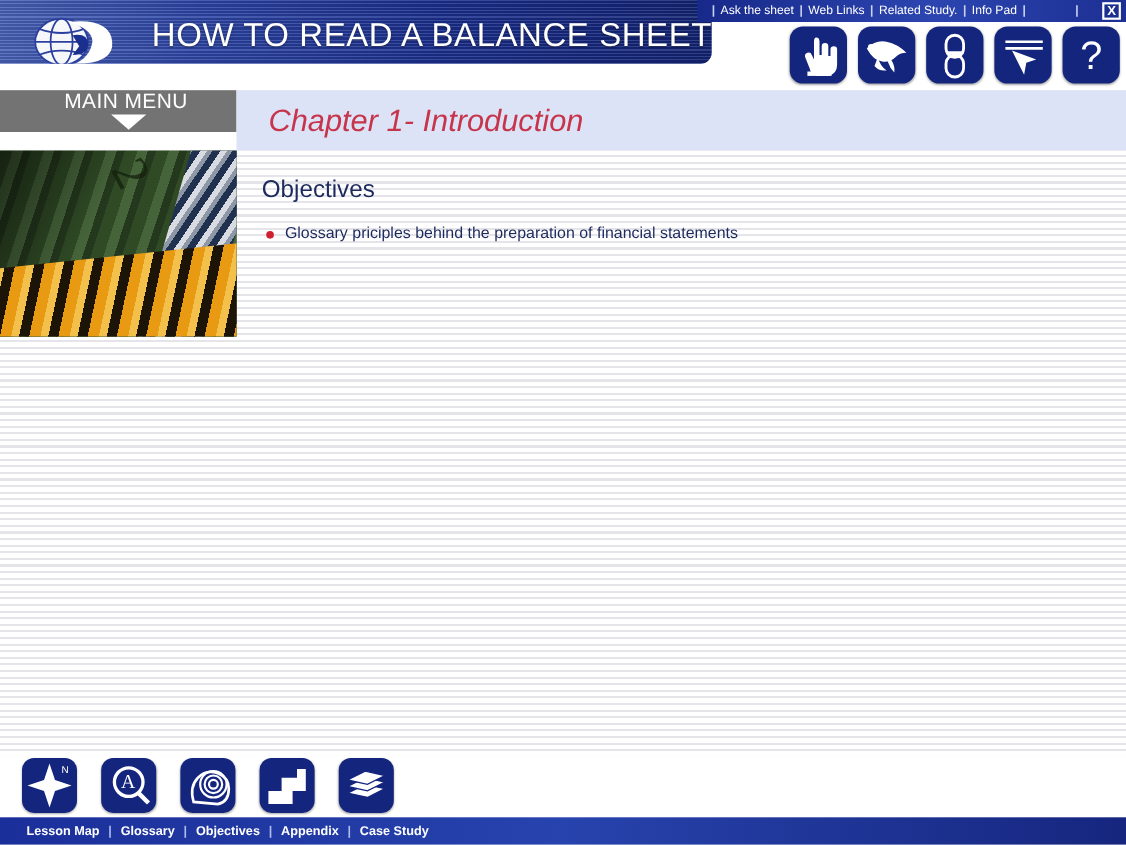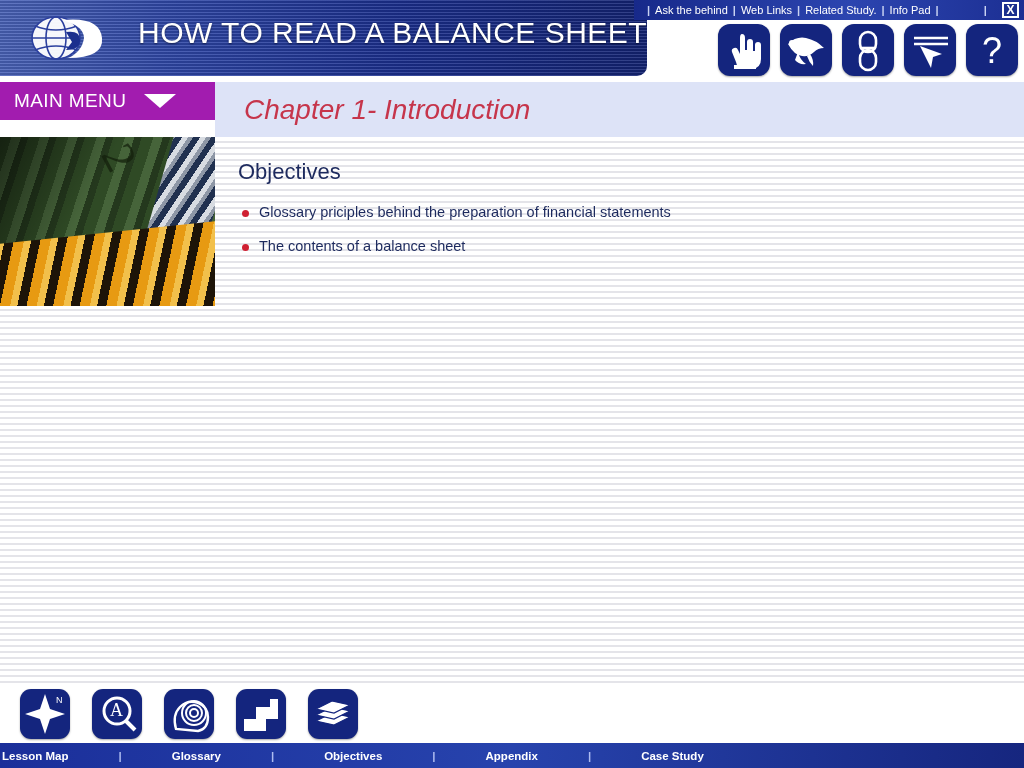--- a/index.html
+++ b/index.html
@@ -7,21 +7,21 @@
     width:1024px;height:768px;overflow:hidden;
     font-family:"Liberation Sans", sans-serif;
     background:#ffffff;position:relative;
   }
   
   #header{
     position:absolute;left:0;top:0;width:1024px;height:82px;
     background:#ffffff;
   }
   #title-banner{
-    position:absolute;left:0;top:0;width:647px;height:76px;
+    position:absolute;left:0;top:0;width:647px;height:58px;
     background:linear-gradient(to right,#4a63b8 0%,#2e46a6 28%,#1b2f8e 62%,#132373 100%);
     border-bottom-right-radius:10px;
     overflow:hidden;
   }
   #title-banner .stripe-ov{
     position:absolute;inset:0;
     background-image:repeating-linear-gradient(to bottom,
       rgba(255,255,255,.13) 0px, rgba(255,255,255,.13) 1px,
       rgba(0,0,0,.12) 1px, rgba(0,0,0,.12) 3px);
   }
@@ -55,21 +55,21 @@
     display:flex;gap:10px;
   }
   .ticon{
     width:52px;height:52px;border-radius:12px;
     background:#14257e;position:relative;
     box-shadow:0 1px 2px rgba(0,0,0,.35);
   }
   
   #main-menu{
     position:absolute;left:0;top:82px;width:215px;height:38px;
-    background:#a21caf;display:flex;align-items:center;
+    background:#737373;display:flex;align-items:center;flex-direction:column;
   }
   #main-menu-label{
     color:#ffffff;font-size:19px;margin-left:14px;letter-spacing:.4px;
   }
   #main-menu-arrow{
     width:0;height:0;border-left:16px solid transparent;border-right:16px solid transparent;
     border-top:14px solid #ffffff;margin-left:18px;
   }
   #chapter-bar{
     position:absolute;left:215px;top:82px;width:809px;height:55px;
@@ -129,21 +129,21 @@
   
   #footer{
     position:absolute;left:0;top:687px;width:1024px;height:81px;
     background:#ffffff;
   }
   #footer-bar{
     position:absolute;left:0;top:56px;width:1024px;height:25px;
     background:linear-gradient(to right,#1b2f9a 0%,#2743ad 50%,#16267f 100%);
     display:flex;align-items:center;
   }
-  #footer-links{display:flex;align-items:center;margin-left:2px;gap:42px;}
+  #footer-links{display:flex;align-items:center;margin-left:24px;}
   #footer-links a{
     color:#ffffff;font-size:11.5px;font-weight:bold;text-decoration:none;white-space:nowrap;
   }
   #footer-links .sep{color:#aebcf0;font-size:11.5px;font-weight:bold;margin:0 8px;}
   #footer-icons{position:absolute;left:20px;top:2px;display:flex;gap:22px;}
   .ficon{
     width:50px;height:50px;border-radius:11px;background:#14257e;position:relative;
     box-shadow:0 1px 2px rgba(0,0,0,.35);
   }
   svg{display:block;}
@@ -169,21 +169,21 @@
         <path d="M40 8 Q78 4 80 26 Q82 46 46 46 Q60 40 62 26 Q62 14 40 8 Z" fill="#ffffff"></path>
         <path d="M44 20 Q58 18 58 28 Q58 38 44 38 L50 30 Z" fill="#1b2f8e"></path>
       </svg>
     </div>
 
     <div id="course-title">HOW TO READ A BALANCE SHEET</div>
   </div>
 
   <div id="util-bar">
     <span class="sep">|</span>
-    <a href="#">Ask the behind</a>
+    <a href="#">Ask the sheet</a>
     <span class="sep">|</span>
     <a href="#">Web Links</a>
     <span class="sep">|</span>
     <a href="#">Related Study.</a>
     <span class="sep">|</span>
     <a href="#">Info Pad</a>
     <span class="sep">|</span>
     <span class="sep" style="margin-left:40px;">|</span>
     <div id="close-btn">X</div>
   </div>
@@ -245,24 +245,20 @@
     <div class="orange"></div>
     <div class="digits">3 2</div>
   </div>
 
   <div id="objectives">
     <h2>Objectives</h2>
 
     <div class="bullet-row">
       <span class="bullet-dot"></span>
       <span class="bullet-text">Glossary priciples behind the preparation of financial statements</span>
-    </div>
-    <div class="bullet-row">
-      <span class="bullet-dot"></span>
-      <span class="bullet-text">The contents of a balance sheet</span>
     </div>
   </div>
 </div>
 
 <div id="footer">
 
   <div id="footer-icons">
     <div class="ficon">
       <svg width="50" height="50" viewBox="0 0 50 50">
         <path d="M25 5 l5 15 l15 5 l-15 5 l-5 15 l-5-15 l-15-5 l15-5 z" fill="#ffffff"></path>

